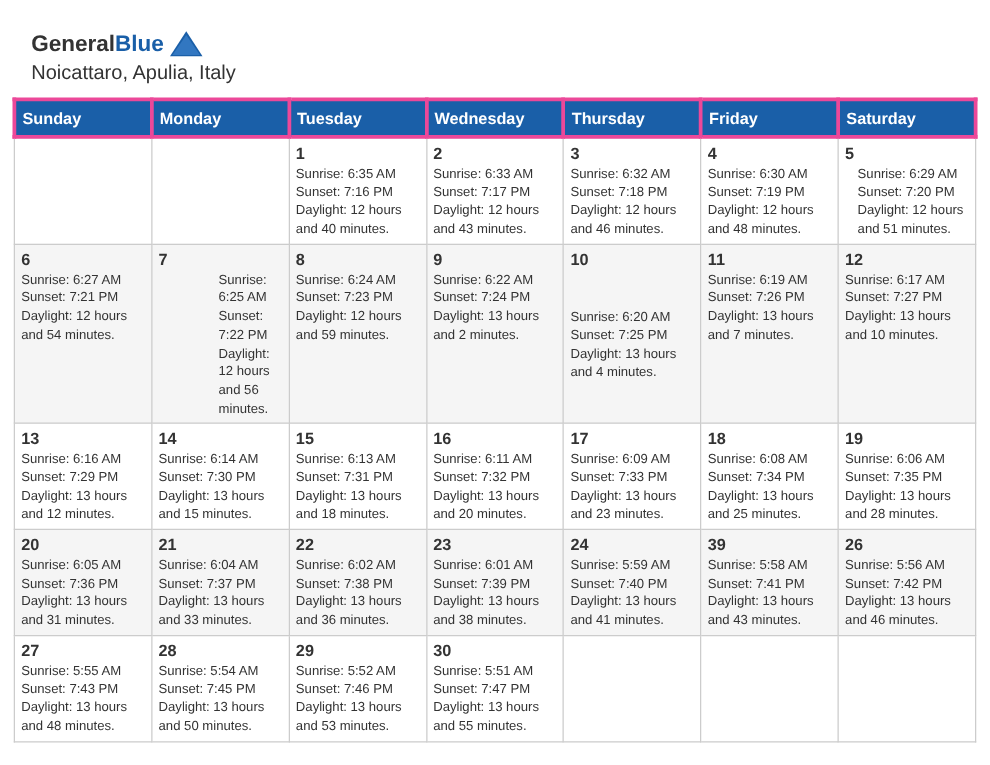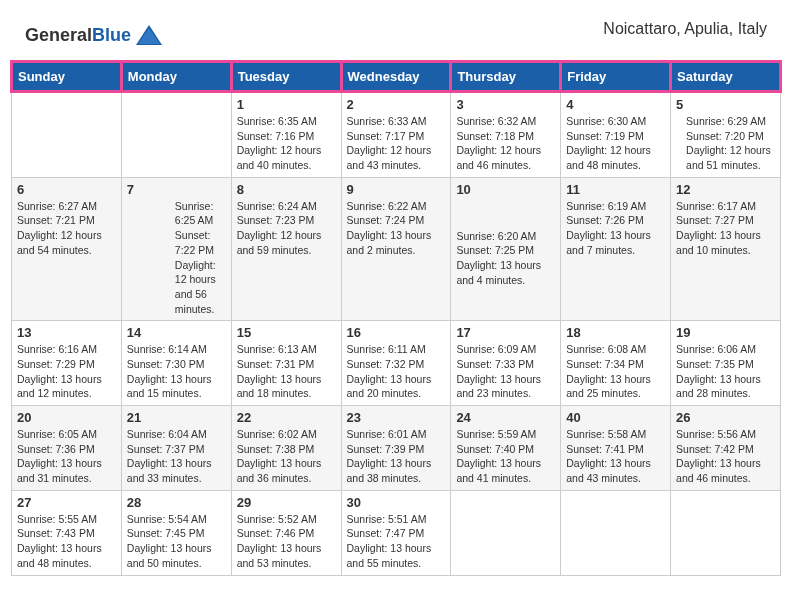--- a/index.html
+++ b/index.html
@@ -8,20 +8,21 @@
       background: #fff;
       width: 792px;
       min-height: 612px;
       padding: 10px;
     }
     .header {
       display: flex;
       justify-content: space-between;
       align-items: flex-start;
       padding: 10px 15px 5px 15px;
+      flex-direction: column;
     }
     .logo {
       display: flex;
       align-items: center;
     }
     .logo-icon {
       width: 30px;
       height: 30px;
       margin-left: 3px;
     }
@@ -257,21 +258,21 @@
 Sunset: 7:39 PM
 Daylight: 13 hours and 38 minutes.</div>
         </td>
         <td>
           <div class="day-num">24</div>
           <div class="cell-info" style="white-space: pre-line;">Sunrise: 5:59 AM
 Sunset: 7:40 PM
 Daylight: 13 hours and 41 minutes.</div>
         </td>
         <td>
-          <div class="day-num">40</div>
+          <div class="day-num">39</div>
           <div class="cell-info" style="white-space: pre-line;">Sunrise: 5:58 AM
 Sunset: 7:41 PM
 Daylight: 13 hours and 43 minutes.</div>
         </td>
         <td>
           <div class="day-num">26</div>
           <div class="cell-info" style="white-space: pre-line;">Sunrise: 5:56 AM
 Sunset: 7:42 PM
 Daylight: 13 hours and 46 minutes.</div>
         </td>

